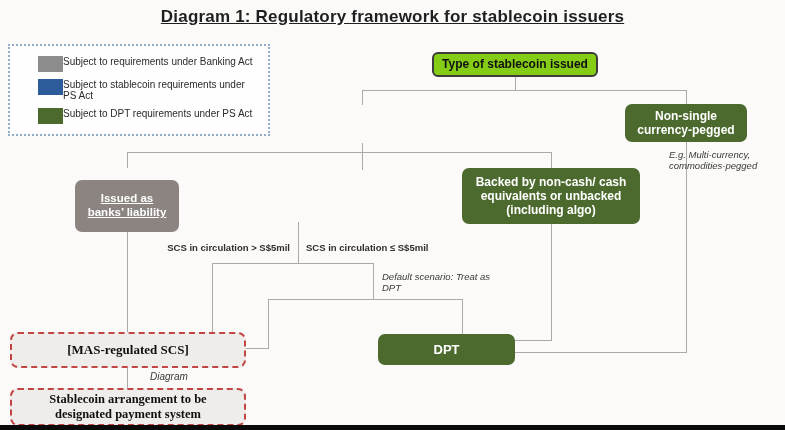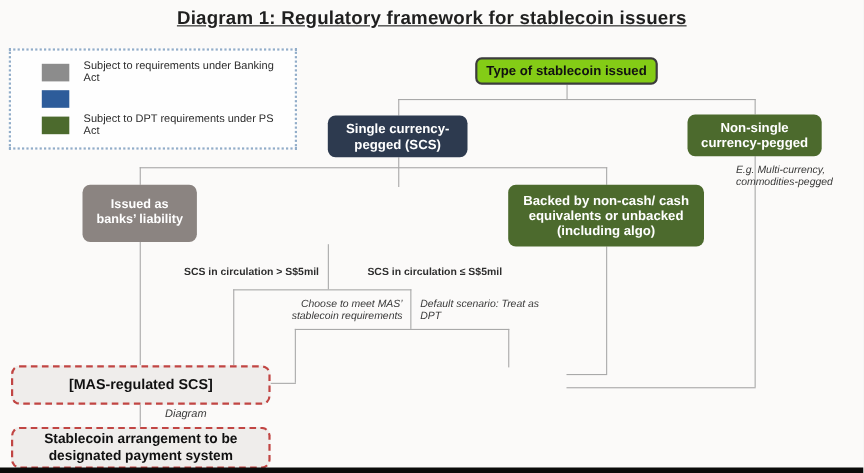--- a/index.html
+++ b/index.html
@@ -5,32 +5,32 @@
   html,body{margin:0;padding:0;}
   body{font-family:"Liberation Sans",sans-serif;background:#e9e9e9;}
   #canvas{position:relative;width:785px;height:430px;background:#fbfaf9;overflow:hidden;}
 
   .title{position:absolute;top:7px;left:0;width:100%;text-align:center;
          font-size:17px;font-weight:bold;color:#1f1f1f;text-decoration:underline;letter-spacing:.2px;}
 
   .legend{position:absolute;left:8px;top:44px;width:262px;height:92px;background:#fefefe;
           border:2px dotted #92adc9;box-sizing:border-box;display:flex;flex-direction:column;
           justify-content:space-around;padding:6px 10px 6px 28px;}
-  .legend-row{display:flex;align-items:center;gap:13px;}
+  .legend-row{display:flex;align-items:flex-start;}
   .swatch{width:25px;height:16px;flex:none;}
   .legend-label{font-size:10px;color:#2b2b2b;}
 
   .node{position:absolute;display:flex;align-items:center;justify-content:center;text-align:center;
         box-sizing:border-box;border-radius:7px;color:#fff;font-weight:600;line-height:1.18;}
   .node-root{background:#84cc16;border:2px solid #3c3c3c;border-radius:6px;color:#111;font-weight:bold;font-size:12px;}
   .node-navy{background:#2d3a4f;font-size:12px;}
   .node-green{background:#4c6a2d;font-size:12px;}
   .node-gray{background:#8b8481;font-size:11.5px;}
   .node-gradient{background:linear-gradient(90deg,#2d5c9a 0%,#2d5c9a 38%,#4c6a2d 62%,#4c6a2d 100%);font-size:12px;}
-  .node-dashed{background:#efedeb;border:2px dashed #c14543;border-radius:8px;color:#101010;font-weight:bold;}
+  .node-dashed{background:#efedeb;border:2px dashed #c14543;border-radius:8px;color:#101010;font-weight:bold;font-family:Liberation Serif, serif;}
 
   .ann{position:absolute;line-height:1.18;}
   .ann-bold{font-size:9.5px;font-weight:bold;color:#2e2e2e;}
   .ann-italic{font-size:9.5px;font-style:italic;color:#3a3a3a;}
 
   .line{position:absolute;background:#a9a9a9;}
 
   .bottom-bar{position:absolute;left:0;top:425px;width:785px;height:5px;background:#0b0b0b;}
 </style>
 </head>
@@ -40,20 +40,21 @@
 
   <div class="title">Diagram 1: Regulatory framework for stablecoin issuers</div>
 
   <div class="legend">
     <div class="legend-row">
       <span class="swatch" style="background: rgb(140, 140, 140);"></span>
       <span class="legend-label">Subject to requirements under Banking Act</span>
     </div>
     <div class="legend-row">
       <span class="swatch" style="background: rgb(45, 92, 154);"></span>
+      <span class="legend-label">Subject to stablecoin requirements under PS Act</span>
     </div>
     <div class="legend-row">
       <span class="swatch" style="background: rgb(76, 106, 45);"></span>
       <span class="legend-label">Subject to DPT requirements under PS Act</span>
     </div>
   </div>
 
   <div class="line" style="left:515px;top:77px;width:1px;height:13px;"></div>
   <div class="line" style="left:362px;top:90px;width:325px;height:1px;"></div>
   <div class="line" style="left:362px;top:90px;width:1px;height:15px;"></div>
@@ -73,40 +74,39 @@
   <div class="line" style="left:246px;top:348px;width:23px;height:1px;"></div>
   <div class="line" style="left:462px;top:299px;width:1px;height:35px;"></div>
   <div class="line" style="left:551px;top:224px;width:1px;height:116px;"></div>
   <div class="line" style="left:515px;top:340px;width:37px;height:1px;"></div>
   <div class="line" style="left:686px;top:142px;width:1px;height:210px;"></div>
   <div class="line" style="left:515px;top:352px;width:172px;height:1px;"></div>
   <div class="line" style="left:127px;top:368px;width:1px;height:20px;"></div>
 
   <div class="node node-root" style="left:432px;top:52px;width:166px;height:25px;">Type of stablecoin issued</div>
 
-  <div class="node node-navy" style="left:298px;top:105px;width:127px;height:38px;padding:2px 8px;">Single currency-pegged (SCS)</div>
 
   <div class="node node-green" style="left:625px;top:104px;width:122px;height:38px;padding:2px 6px;">Non-single currency-pegged</div>
 
-  <div class="node node-gray" style="left:75px;top:168px;width:104px;height:52px;padding:2px 8px;">Issued as banks’ liability</div>
+  <div class="node node-gray" style="left:75px;top:180px;width:104px;height:52px;padding:2px 8px;text-decoration:underline;">Issued as banks’ liability</div>
 
 
   <div class="node node-green" style="left:462px;top:168px;width:178px;height:56px;padding:2px 10px;">Backed by non-cash/ cash equivalents or unbacked (including algo)</div>
 
   <div class="node node-dashed" style="left:10px;top:332px;width:236px;height:36px;font-size:13px;">[MAS-regulated SCS]</div>
 
+  <div class="node node-green" style="left:378px;top:334px;width:137px;height:31px;font-size:13px;font-weight:bold;">DPT</div>
 
   <div class="node node-dashed" style="left:10px;top:388px;width:236px;height:38px;font-size:12.5px;padding:2px 20px;">Stablecoin arrangement to be designated payment system</div>
 
   <div class="ann ann-italic" style="left:669px;top:149px;width:100px;text-align:left;">E.g. Multi-currency, commodities-pegged</div>
 
   <div class="ann ann-bold" style="left:158px;top:242px;width:132px;text-align:right;">SCS in circulation &gt; S$5mil</div>
 
-  <div class="ann ann-bold" style="left:306px;top:242px;width:130px;text-align:left;margin-left:28px;">SCS in circulation ≤ S$5mil</div>
+  <div class="ann ann-bold" style="left:306px;top:242px;width:130px;text-align:left;">SCS in circulation ≤ S$5mil</div>
 
-  <div class="ann ann-italic" style="left:238px;top:271px;width:128px;text-align:right;">Choose to meet MAS’ stablecoin requirements</div>
 
   <div class="ann ann-italic" style="left:382px;top:271px;width:112px;text-align:left;font-style:italic;">Default scenario: Treat as DPT</div>
 
   <div class="ann ann-italic" style="left:150px;top:371px;font-size:10px;">Diagram</div>
 
   <div class="bottom-bar"></div>
 </div>
 
 </body></html>

